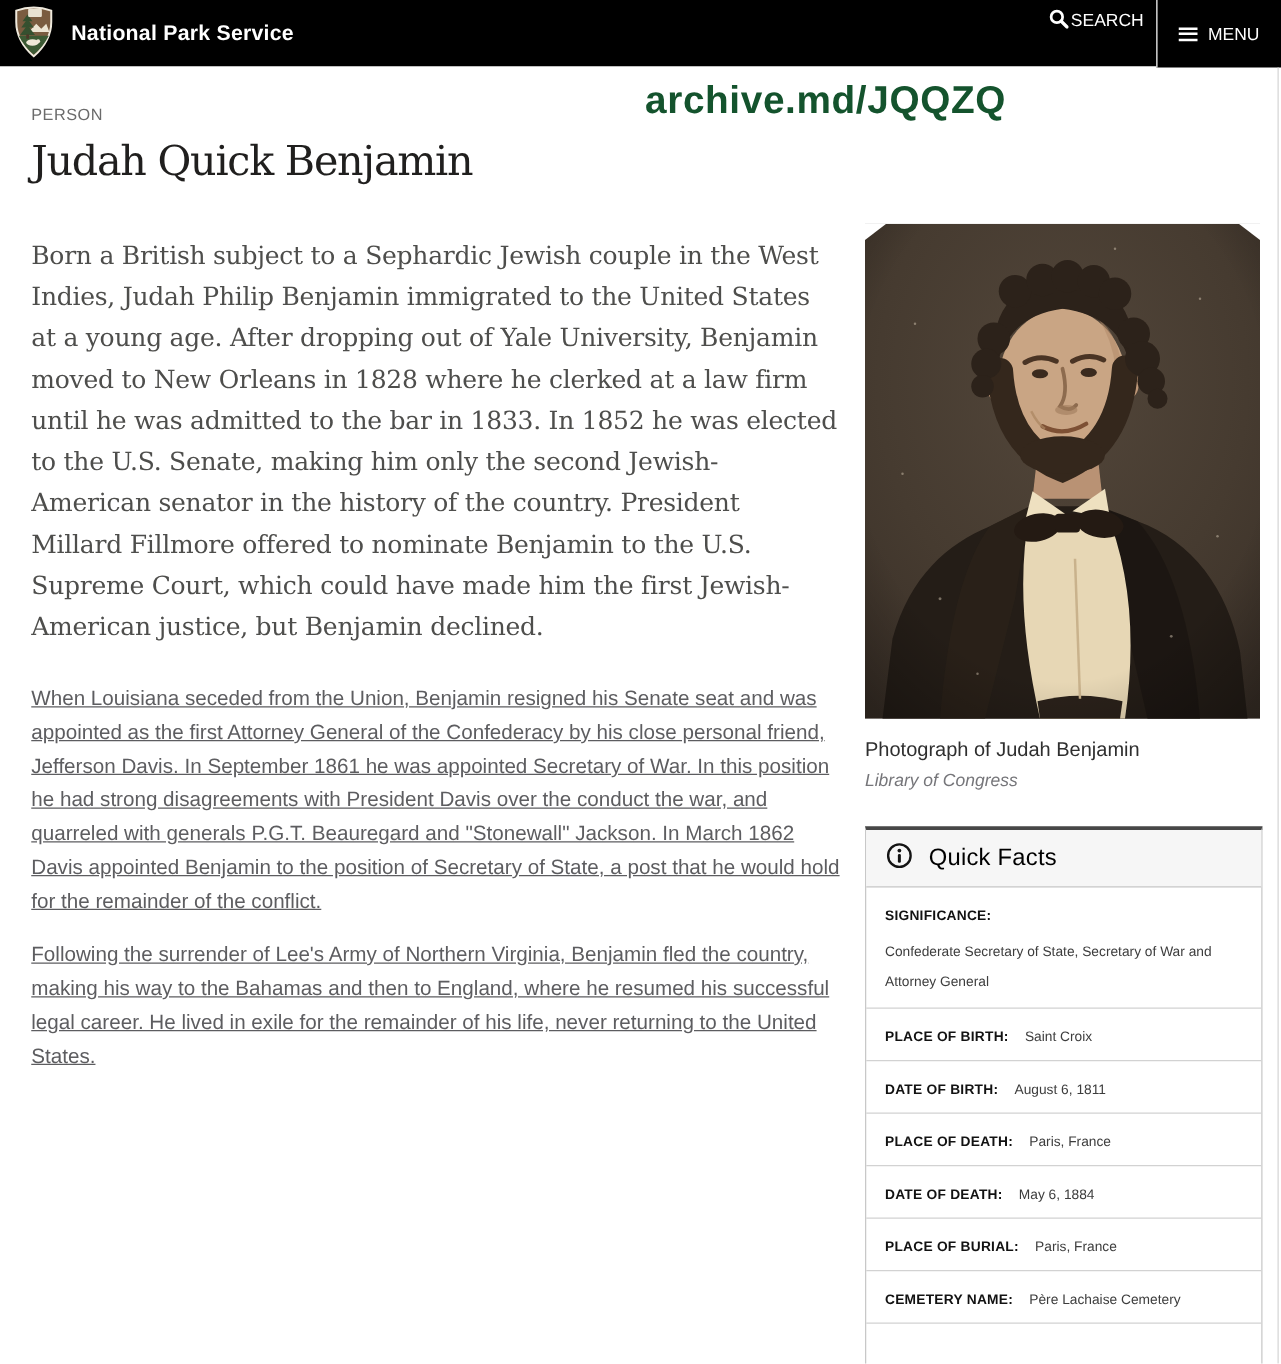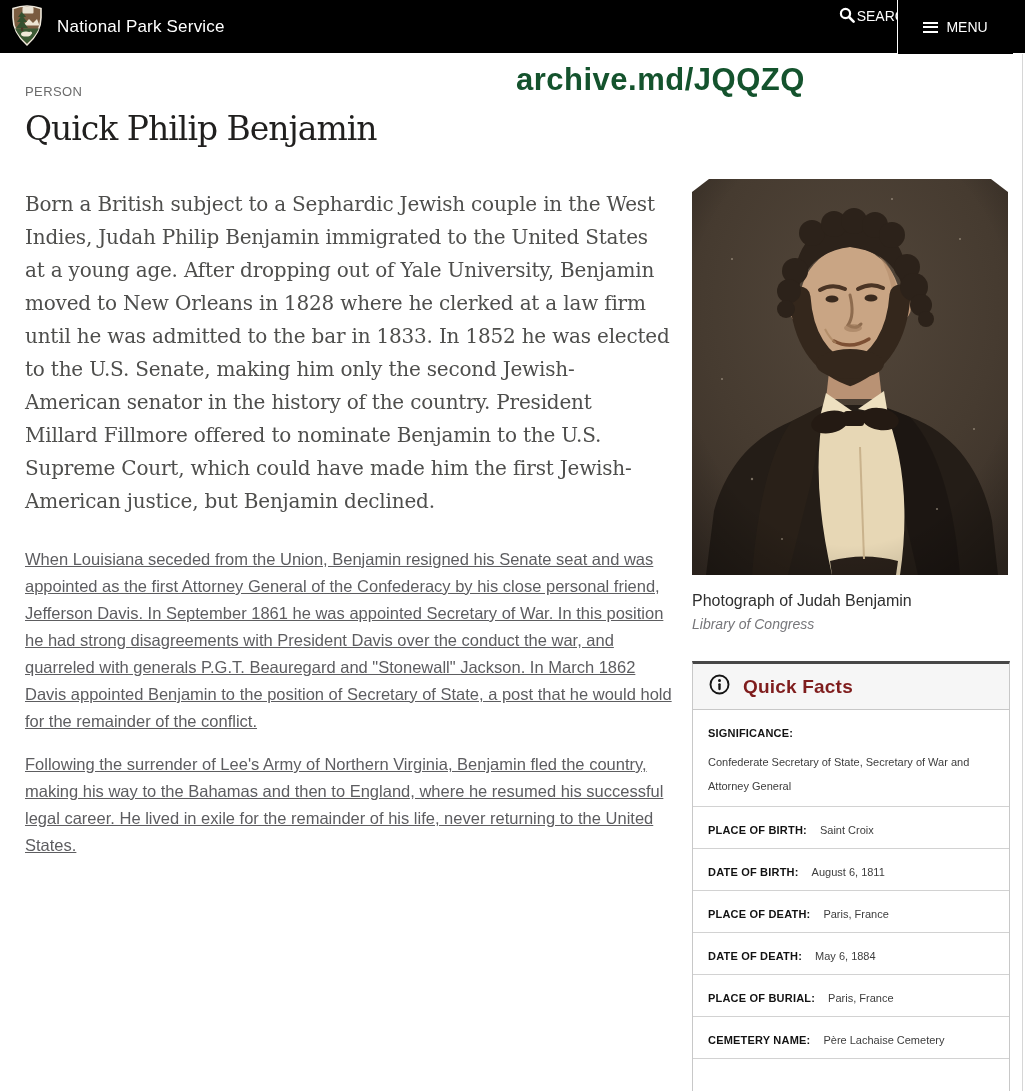--- a/index.html
+++ b/index.html
@@ -3,24 +3,24 @@
 <meta charset="utf-8">
 <style>
   * { margin: 0; padding: 0; box-sizing: border-box; }
   html,body { width:1025px; height:1091px; overflow:hidden; background:#fff;
               font-family:"Liberation Sans", sans-serif; }
   .canvas { position:relative; width:1025px; height:1091px; background:#fff; overflow:hidden; }
 
   
   .topbar { position:absolute; left:0; top:0; width:1025px; height:53px; background:#000; }
   .brand { position:absolute; left:10px; top:4px; height:45px; display:flex; align-items:center; gap:13px; cursor:pointer; }
-  .brand-name { color:#fff; font-size:17px; font-weight:normal; letter-spacing:.2px; }
+  .brand-name { color:#fff; font-size:17px; font-weight:bold; letter-spacing:.2px; }
   .search-btn { position:absolute; right:110px; top:2px; height:28px; display:flex; align-items:center; gap:2px;
                 color:#fff; font-size:14px; cursor:pointer; }
-  .menu-btn { position:absolute; right:12px; top:0; width:116px; height:54px; background:#000;
+  .menu-btn { position:absolute; right:0; top:0; width:100px; height:54px; background:#000;
               border-left:1px solid #fff; display:flex; align-items:center; justify-content:center; gap:8px;
               color:#fff; font-size:14px; cursor:pointer;margin-left:20px; }
   .hamburger { display:inline-block; width:15px; }
   .hamburger span { display:block; height:2px; background:#fff; margin:2.5px 0; }
 
   
   .archive-overlay { position:absolute; left:516px; top:62px; font-size:31px; font-weight:800;
                      letter-spacing:.5px; color:#14532d; cursor:pointer; }
 
   
@@ -39,21 +39,21 @@
   .figure { position:absolute; left:692px; top:179px; width:316px; }
   .portrait { display:block; width:316px; height:396px; cursor:pointer; }
   .fig-caption { margin-top:17px; font-size:16px; color:#2f2f2f; }
   .fig-credit { margin-top:6px; font-size:14px; font-style:italic; color:#76767a; }
 
   
   .quick-facts { position:absolute; left:692px; top:661px; width:318px; height:480px;
                  border:1px solid #c8c8c8; border-top:3px solid #474747; background:#fff; }
   .qf-header { height:46px; background:#f6f6f6; border-bottom:1px solid #c8c8c8;
                display:flex; align-items:center; gap:13px; padding-left:16px; }
-  .qf-title { font-size:19px; font-weight:bold; color:#7f1d1d; letter-spacing:.2px; }
+  .qf-title { font-size:19px; font-weight:normal; color:#000000; letter-spacing:.2px; }
   .qf-list { }
   .fact-row { padding:13px 10px 8px 15px; border-bottom:1px solid #d2d2d2; font-size:11px; line-height:20px; }
   .fact-label { font-weight:bold; color:#121212; letter-spacing:.2px; margin-right:13px; }
   .fact-value { color:#3d3d3d; }
   .fact-row.stacked .fact-label { display:block; margin-bottom:7px; }
   .fact-row.stacked .fact-value { display:block; line-height:24px; width:298px; }
 </style>
 </head>
 <body>
 
@@ -95,21 +95,21 @@
       <span>MENU</span>
     </div>
   </div>
 
   <div class="archive-overlay">archive.md/JQQZQ</div>
 
   <div class="page-right-line"></div>
 
   <div class="main-col">
     <div class="eyebrow">PERSON</div>
-    <h1 class="page-title">Quick Philip Benjamin</h1>
+    <h1 class="page-title">Judah Quick Benjamin</h1>
     <p class="intro">Born a British subject to a Sephardic Jewish couple in the West Indies, Judah Philip Benjamin immigrated to the United States at a young age. After dropping out of Yale University, Benjamin moved to New Orleans in 1828 where he clerked at a law firm until he was admitted to the bar in 1833. In 1852 he was elected to the U.S. Senate, making him only the second Jewish-American senator in the history of the country. President Millard Fillmore offered to nominate Benjamin to the U.S. Supreme Court, which could have made him the first Jewish-American justice, but Benjamin declined.</p>
     <p class="body-para">When Louisiana seceded from the Union, Benjamin resigned his Senate seat and was appointed as the first Attorney General of the Confederacy by his close personal friend, Jefferson Davis. In September 1861 he was appointed Secretary of War. In this position he had strong disagreements with President Davis over the conduct the war, and quarreled with generals P.G.T. Beauregard and "Stonewall" Jackson. In March 1862 Davis appointed Benjamin to the position of Secretary of State, a post that he would hold for the remainder of the conflict.</p>
     <p class="body-para">Following the surrender of Lee's Army of Northern Virginia, Benjamin fled the country, making his way to the Bahamas and then to England, where he resumed his successful legal career. He lived in exile for the remainder of his life, never returning to the United States.</p>
   </div>
 
   <div class="figure">
     <svg class="portrait" viewBox="0 0 316 396" preserveAspectRatio="none">
       <defs>
         <radialGradient id="bgGrad" cx="50%" cy="32%" r="85%">
           <stop offset="0%" stop-color="#52463a"></stop>

